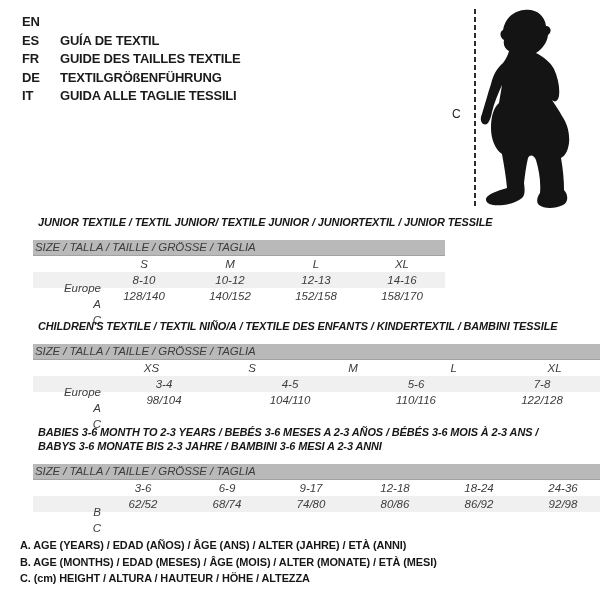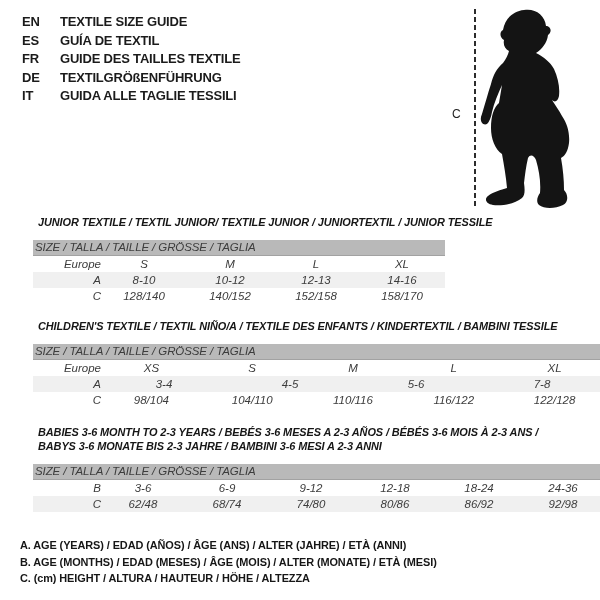--- a/index.html
+++ b/index.html
@@ -22,36 +22,35 @@
   #tbl0{top:215px;width:412px;}
   #tbl1{top:319px;width:572px;}
   #tbl2{top:425px;width:572px;}
   .tbl-title{font-weight:bold;font-size:11.5px;line-height:14px;white-space:nowrap;
     transform:scaleX(0.95);transform-origin:left;letter-spacing:-0.1px;margin-left:5px;color:#161616;}
   .tbl-bar{margin-top:11px;height:16px;line-height:15px;background:#b9b9b9;border-bottom:1px solid #a2a2a2;
     color:#3c3c3c;font-size:11.5px;padding-left:2px;box-sizing:border-box;letter-spacing:-0.1px;}
   .tbl-row{display:flex;height:16px;line-height:16px;font-size:11.5px;color:#3c3c3c;}
   .tbl-row.shaded{background:#f0f0f0;}
   .cell{flex:1;text-align:center;white-space:nowrap;}
-  .cell.lab{flex:0 0 62px;text-align:right;padding-left:6px;}
+  .cell.lab{flex:0 0 62px;text-align:right;padding-left:6px;margin-top:24px;}
 
   
   .notes{position:absolute;left:20px;top:537px;}
   .note{font-weight:bold;font-size:11.5px;line-height:16.5px;white-space:nowrap;
     transform:scaleX(0.95);transform-origin:left;letter-spacing:-0.1px;color:#161616;}
 </style>
 </head>
 <body>
 
 <div class="stage">
 
   <div class="lang">
     <div class="lang-row">
       <span class="lang-code">EN</span>
-      <span class="lang-label">TEXTILE SIZE GUIDE</span>
     </div>
     <div class="lang-row">
       <span class="lang-code">ES</span>
       <span class="lang-label">GUÍA DE TEXTIL</span>
     </div>
     <div class="lang-row">
       <span class="lang-code">FR</span>
       <span class="lang-label">GUIDE DES TAILLES TEXTILE</span>
     </div>
     <div class="lang-row">
@@ -148,42 +147,41 @@
         <div class="cell">3-4</div>
         <div class="cell">4-5</div>
         <div class="cell">5-6</div>
         <div class="cell">7-8</div>
       </div>
       <div class="tbl-row">
         <div class="cell lab">C</div>
         <div class="cell">98/104</div>
         <div class="cell">104/110</div>
         <div class="cell">110/116</div>
-        <div class="cell">116/122</div>
         <div class="cell">122/128</div>
       </div>
     </div>
   <div class="tbl" id="tbl2">
       <div class="tbl-title">
         <div>BABIES 3-6 MONTH TO 2-3 YEARS / BEBÉS 3-6 MESES A 2-3 AÑOS / BÉBÉS 3-6 MOIS À 2-3 ANS /</div>
         <div>BABYS 3-6 MONATE BIS 2-3 JAHRE / BAMBINI 3-6 MESI A 2-3 ANNI</div>
       </div>
       <div class="tbl-bar" style="background: rgb(185, 185, 185); border-bottom-color: rgb(162, 162, 162);">SIZE / TALLA / TAILLE / GRÖSSE / TAGLIA</div>
       <div class="tbl-row">
         <div class="cell lab">B</div>
         <div class="cell">3-6</div>
         <div class="cell">6-9</div>
-        <div class="cell">9-12</div>
+        <div class="cell">9-17</div>
         <div class="cell">12-18</div>
         <div class="cell">18-24</div>
         <div class="cell">24-36</div>
       </div>
       <div class="tbl-row shaded" style="background: rgb(240, 240, 240);">
         <div class="cell lab">C</div>
-        <div class="cell">62/48</div>
+        <div class="cell">62/52</div>
         <div class="cell">68/74</div>
         <div class="cell">74/80</div>
         <div class="cell">80/86</div>
         <div class="cell">86/92</div>
         <div class="cell">92/98</div>
       </div>
     </div>
 
   <div class="notes">
     <div class="note">A. AGE (YEARS) / EDAD (AÑOS) / ÂGE (ANS) / ALTER (JAHRE) / ETÀ (ANNI)</div>

